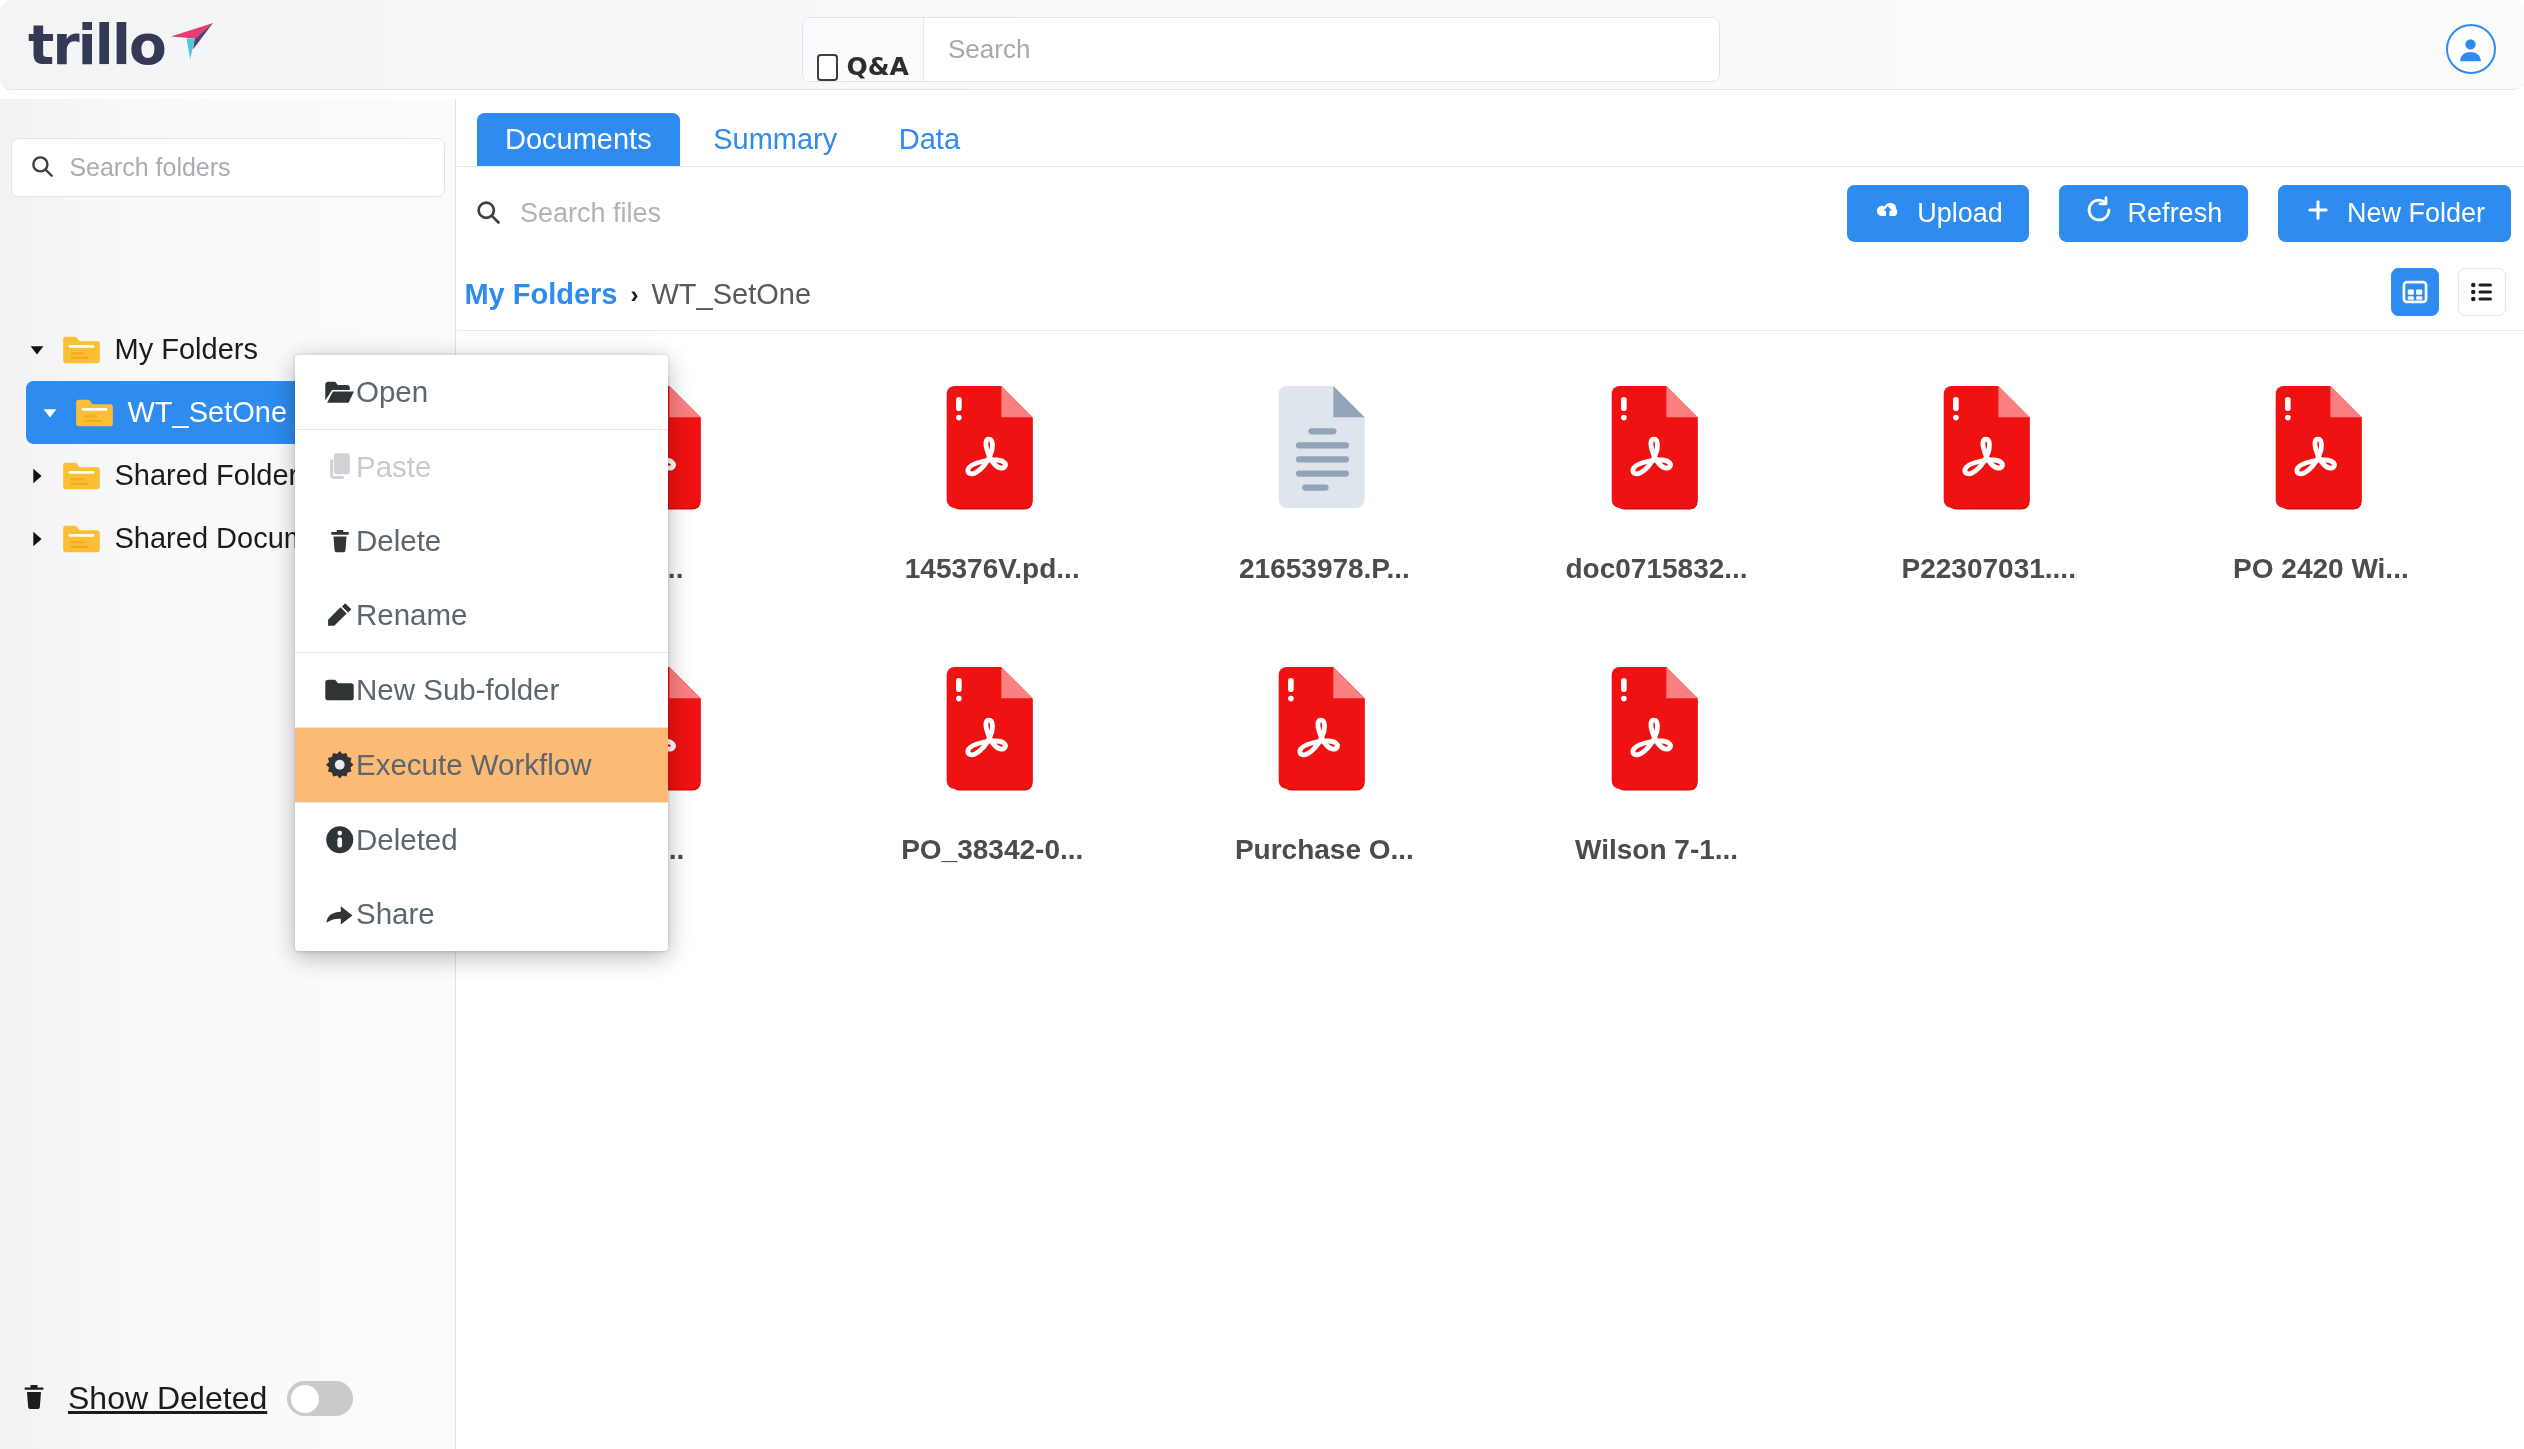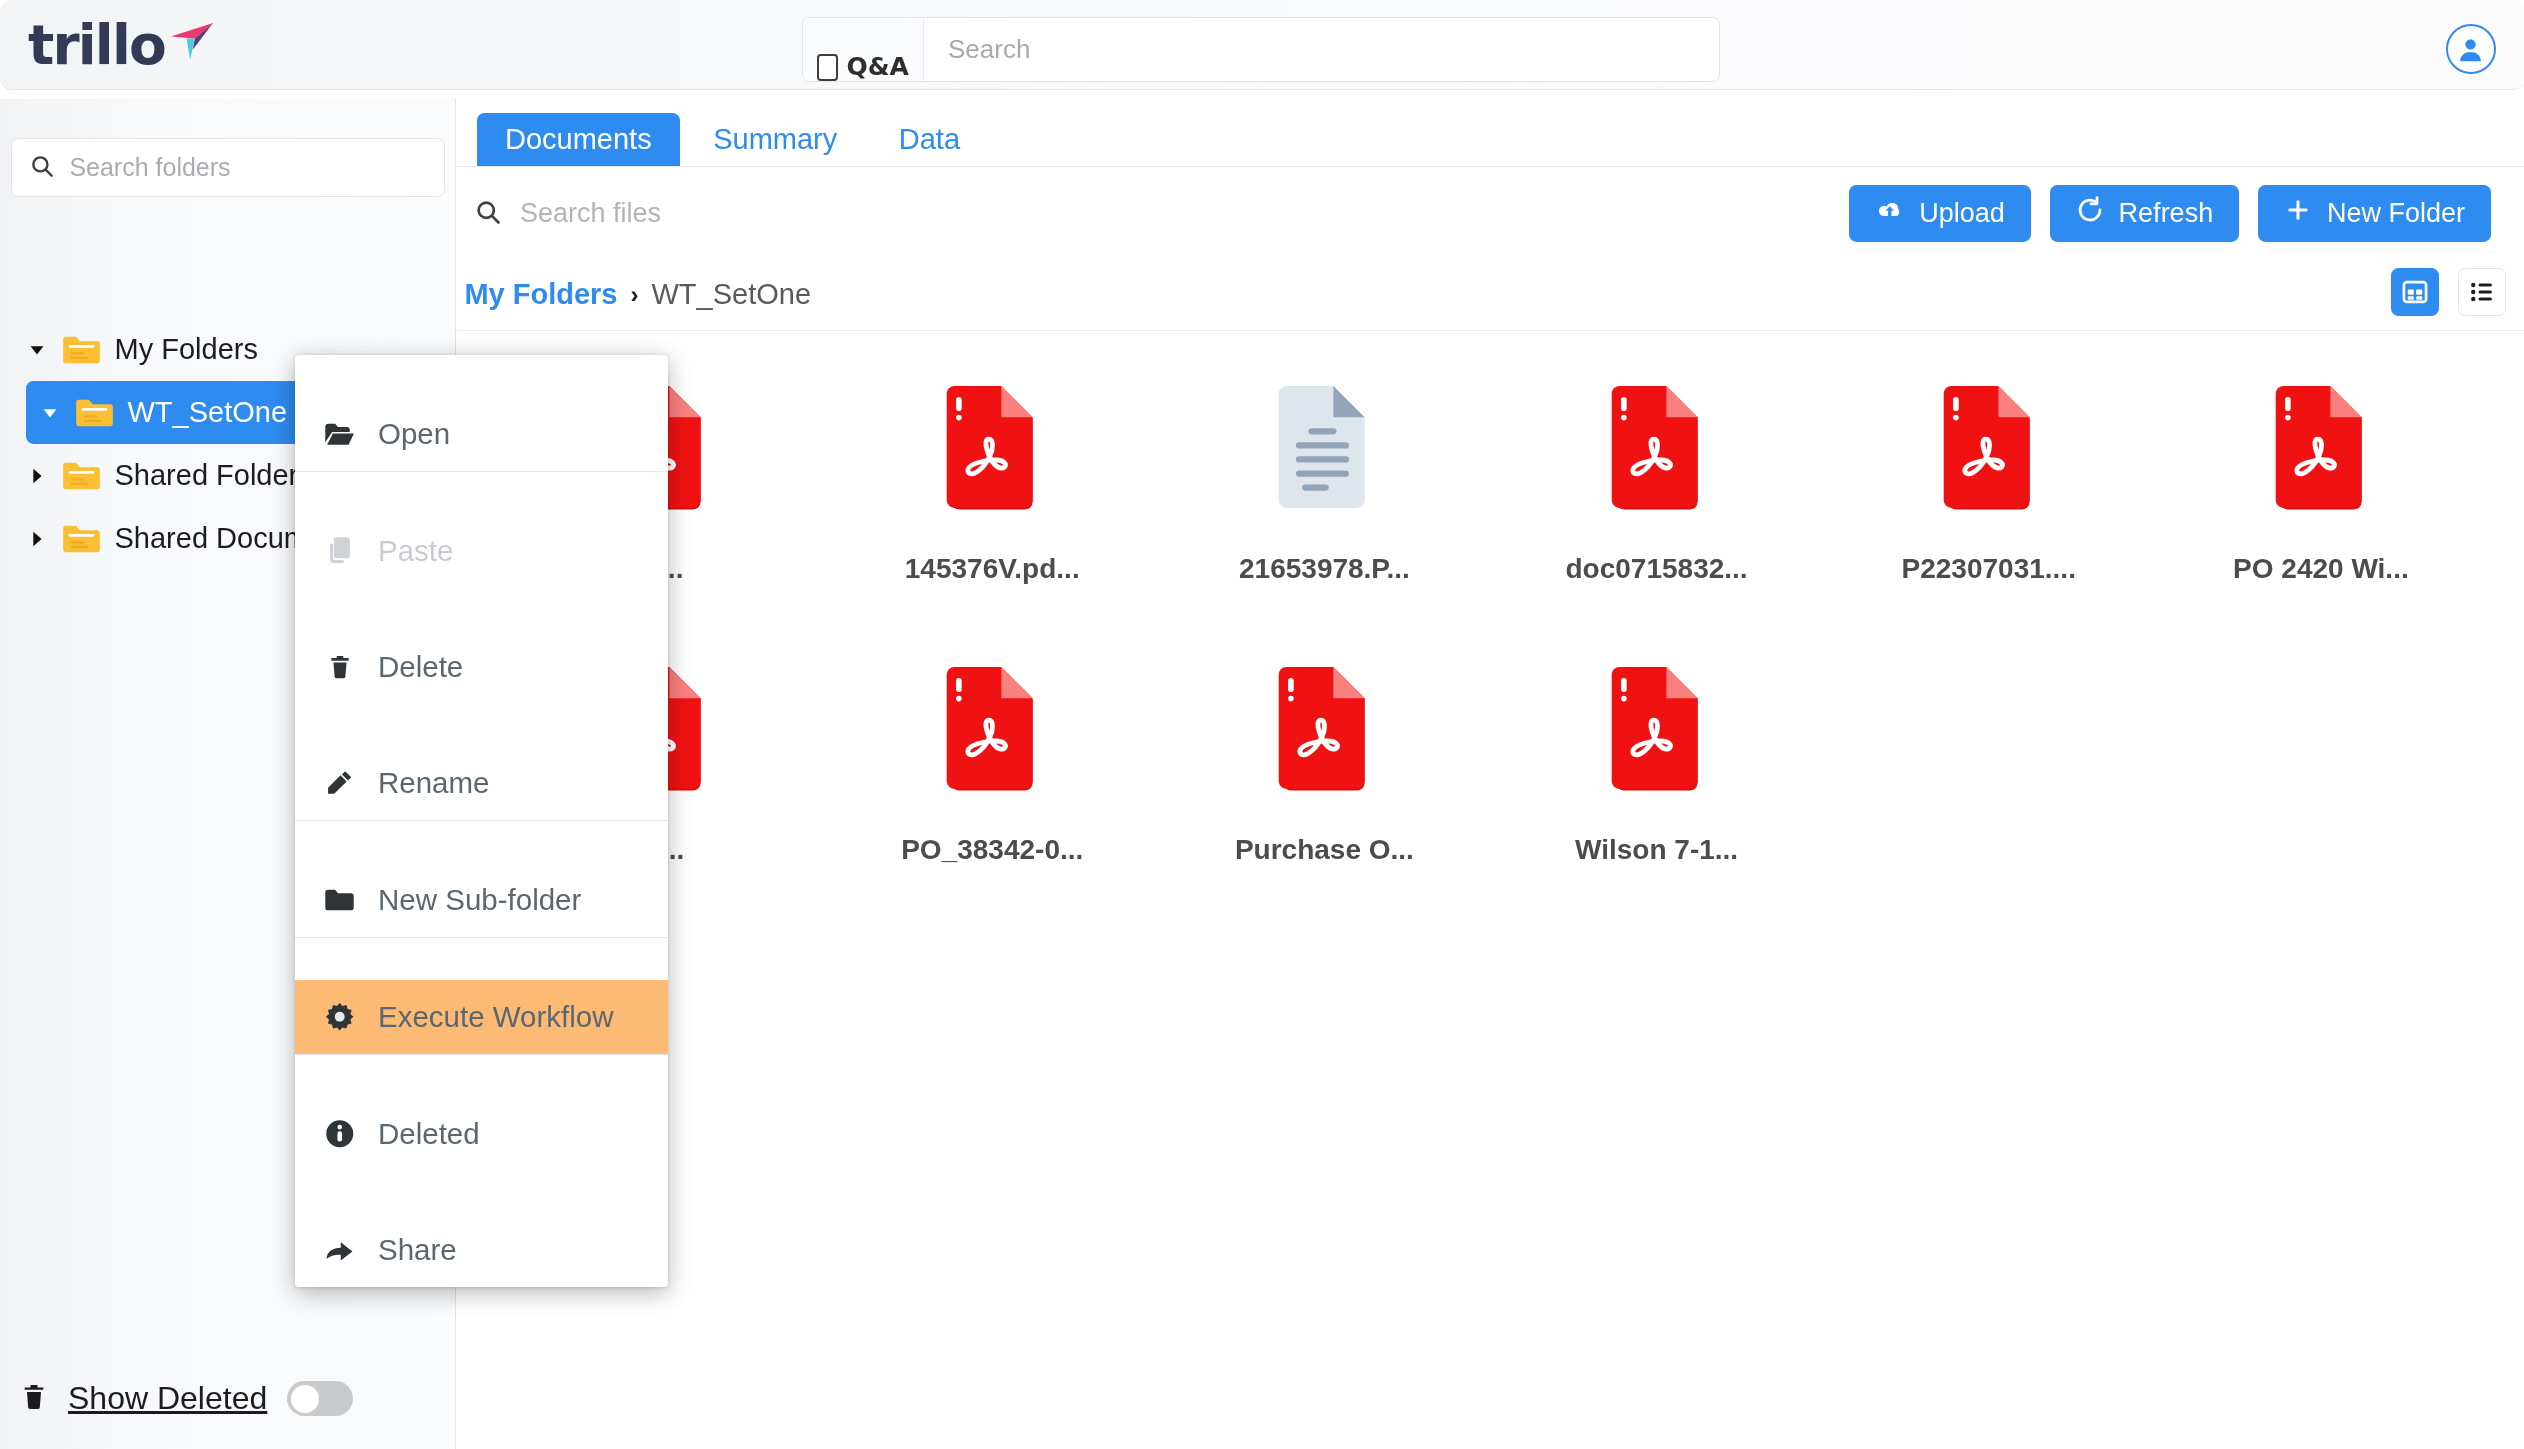--- a/index.html
+++ b/index.html
@@ -124,21 +124,21 @@
   .file-search {
     position: absolute; left: 9.2px; top: 20px; width: 756px; height: 52px;
     display: flex; align-items: center; gap: 18.4px; padding-left: 7.4px;
   }
   .file-search input {
     flex: 1; border: none; outline: none; background: transparent;
     font-size: 27px; color: #3c3c3c; font-family: "Liberation Sans", sans-serif;
   }
   .file-search input::placeholder { color: #b0b3b8; }
 
-  .actions { position: absolute; right: 33px; top: 18.4px; display: flex; gap: 19px; }
+  .actions { position: absolute; right: 13px; top: 18.4px; display: flex; gap: 30px; }
   .btn {
     height: 57px; border-radius: 7.4px; background: #2e8bef; color: #fff;
     display: flex; align-items: center; gap: 14.8px; padding: 0 26px;
     font-size: 27px; cursor: pointer; border: none;
     font-family: "Liberation Sans", sans-serif; white-space: nowrap;
   }
 
   .crumbbar {
     position: absolute; left: 0; top: 160px; width: 2067px; height: 72px;
     display: flex; align-items: center; border-bottom: 0.9px solid #e8eaed;
@@ -171,23 +171,22 @@
   }
 
   
   .ctxmenu {
     position: absolute; left: 295px; top: 355px; width: 373px;
     background: #ffffff; border-radius: 3.7px;
     box-shadow: 0 5.5px 24px rgba(0,0,0,.28), 0 0.9px 3.7px rgba(0,0,0,.14);
     padding: 0; z-index: 50; overflow: hidden;
   }
   .mi {
-    display: flex; align-items: center; height: 74px; padding-left: 28px; gap: 22px;
+    display: flex; align-items: center; height: 74px; padding-left: 28px; 
     cursor: pointer;
-    margin-top: 42px;
   }
   .mi .mi-icon { width: 33px; display: flex; align-items: center; justify-content: center; }
   .mi .mi-label { font-size: 29.5px; color: #5b6770; font-family: "Liberation Sans", sans-serif; }
   .mi.disabled { cursor: default; }
   .mi.disabled .mi-label { color: #c8ccd0; }
   .mi.hl { background: #fdba74; }
   .mi-sep { height: 0.9px; background: #e4e6e9; margin: 0; }
 </style>
 </head>
 <body>

